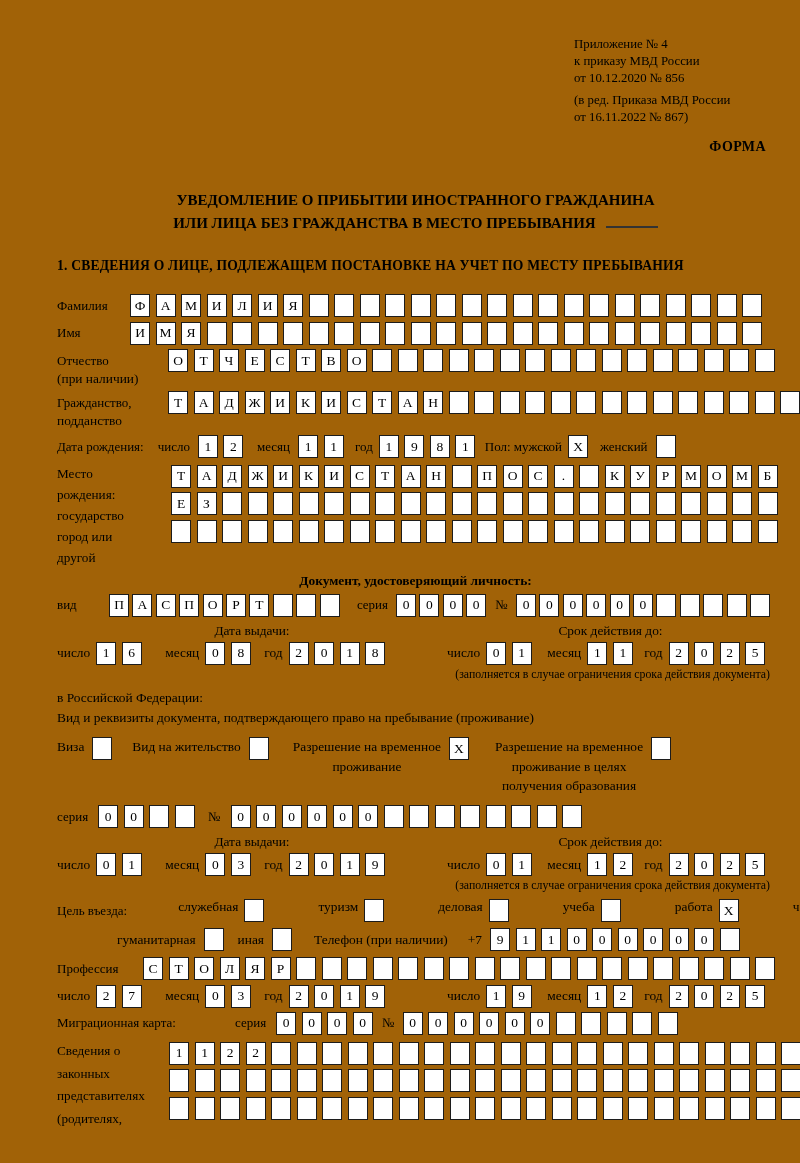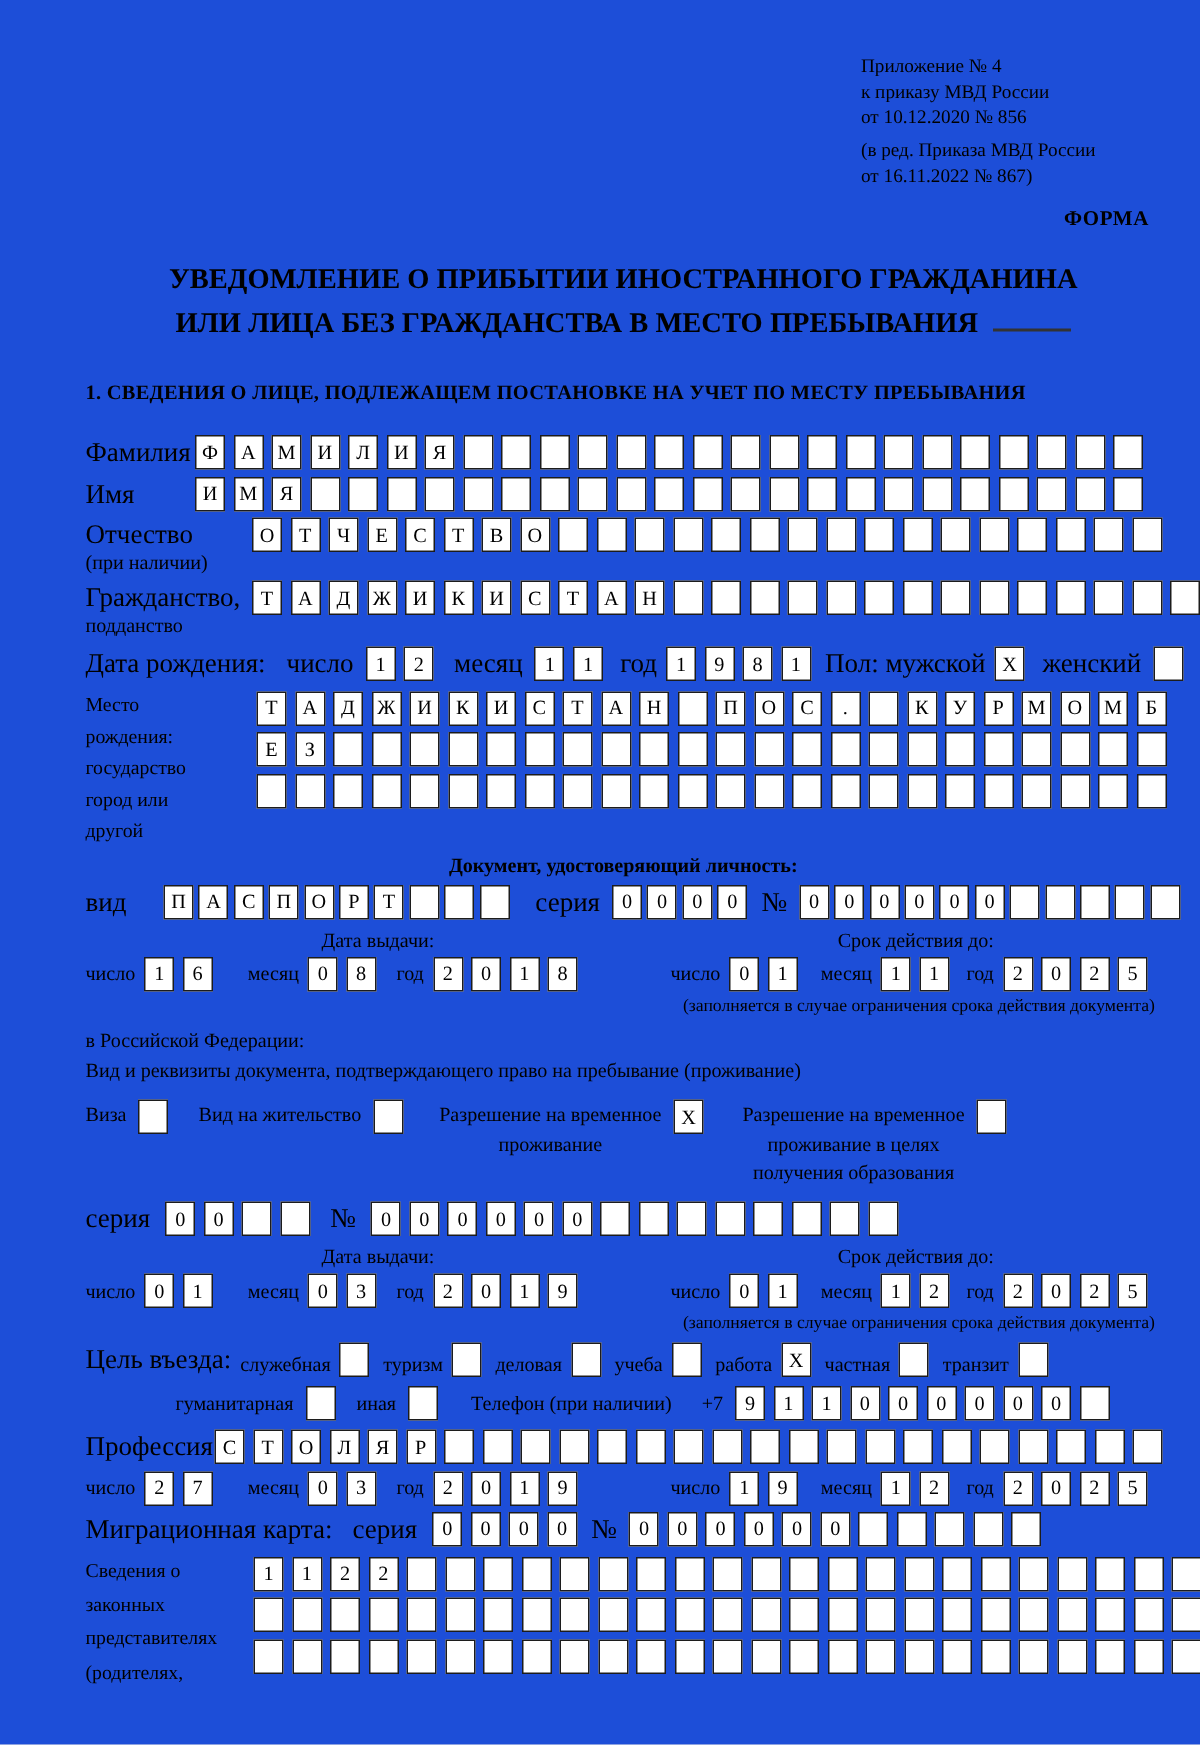--- a/index.html
+++ b/index.html
@@ -1,42 +1,42 @@
 <!DOCTYPE html>
 <html><head>
 <meta charset="utf-8">
 <style>
   html,body{margin:0;padding:0;background:#e8e8e8;}
   .page{
-    width:800px;height:1163px;background:#1d4ed8;color:#000;
+    width:800px;height:1163px;background:#a16207;color:#000;
     font-family:"Liberation Serif","DejaVu Serif",serif;
     position:relative;box-sizing:border-box;
     padding:36px 26px 18px 57px;margin:0 auto;
   }
   
   .appendix{margin-left:auto;width:200px;font-size:12.8px;line-height:1.32;text-align:left;}
   .appendix .gap{height:5px;}
   .forma{font-weight:bold;font-size:14px;text-align:right;padding-right:8px;margin-top:14px;letter-spacing:.4px;}
   
-  .title{ text-align:center;font-weight:bold;font-size:19px;margin-top:18px;line-height:1.5;}
+  .title{ text-align:center;font-weight:bold;font-size:15px;margin-top:34px;line-height:1.5;}
   .blank{display:inline-block;width:52px;border-bottom:2px solid #333;height:13px;margin-left:10px;}
   .sec-heading{font-weight:bold;font-size:13.6px;margin-top:24px;margin-bottom:20px;letter-spacing:.2px;}
   
   .cells{display:inline-flex;flex-wrap:nowrap;}
   .cell{
     box-sizing:border-box;flex:0 0 auto;width:20px;height:23px;
     border:1.7px solid #1c1c1c;margin-right:5.5px;
     display:inline-flex;align-items:center;justify-content:center;
     font-size:13.5px;background:#fff;
   }
   .tight .cell{margin-right:3.4px;}
   .single{margin-right:0;}
   .single .cell{margin-right:0;}
   .row{display:flex;align-items:center;margin-bottom:4.5px;}
-  .lbl{font-size:18px;flex:0 0 auto;}
+  .lbl{font-size:13px;flex:0 0 auto;}
   .subline{font-size:13.4px;margin:-2px 0 4px 0;}
   .w73{width:73px;} .w111{width:111px;}
   
   .block{display:flex;margin-bottom:4px;}
   .block .labels{flex:0 0 auto;font-size:13.2px;line-height:1.6;}
   .block .gridcol{flex:0 0 auto;}
   .block .gridcol .cells{display:flex;margin-bottom:4.5px;}
   .center-bold{font-weight:bold;font-size:13.4px;text-align:center;margin:2px 0 5px 0;}
   
   .cap-row{display:flex;font-size:13.4px;margin-top:6px;}
@@ -49,21 +49,21 @@
   .dgroup .cells{margin-right:10px;}
   .note{font-size:11.8px;text-align:right;padding-right:4px;margin-bottom:6px;}
   .para{font-size:13.4px;line-height:1.55;}
   
   .chk-row{display:flex;align-items:flex-start;margin:8px 0 10px 0;font-size:13.4px;}
   .chk-item{display:flex;align-items:flex-start;margin-right:14px;}
   .chk-item .txt{margin-right:8px;line-height:1.45;}
   .chk-item .txt.ctr{text-align:center;}
   
   .purpose-row{display:flex;align-items:center;font-size:13.4px;margin-bottom:6px;flex-wrap:nowrap;}
-  .purpose-row .pitem{display:flex;align-items:flex-end;margin-right:9px;}
+  .purpose-row .pitem{display:flex;align-items:flex-start;margin-right:9px;margin-left:45px;}
   .purpose-row .pitem .txt{margin-right:6px;}
   .phone-row{display:flex;align-items:center;font-size:13.4px;margin:2px 0 6px 60px;}
   .phone-row .txt{margin-right:8px;}
   .mig-row{display:flex;align-items:center;font-size:13.4px;margin:4px 0;}
 </style>
 </head>
 <body>
 
 <div class="page">
 

